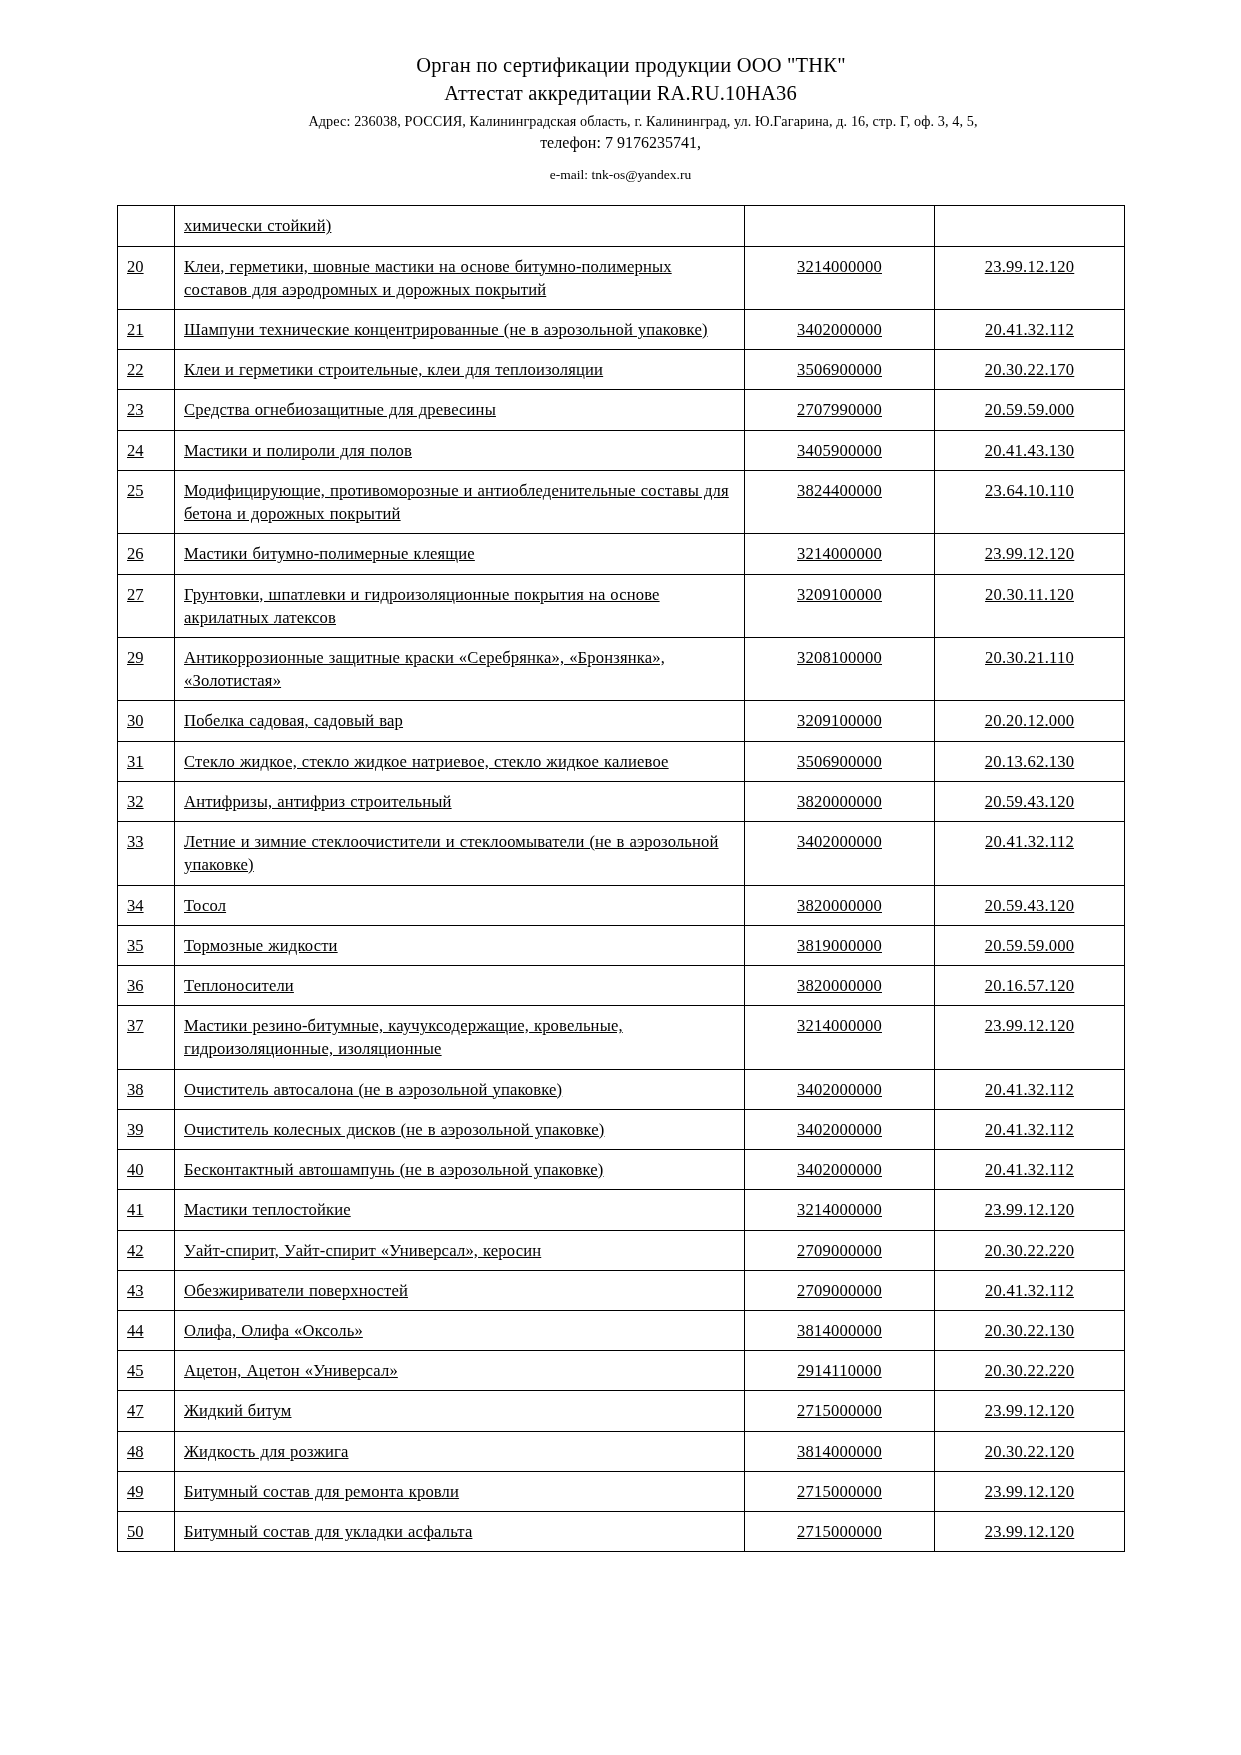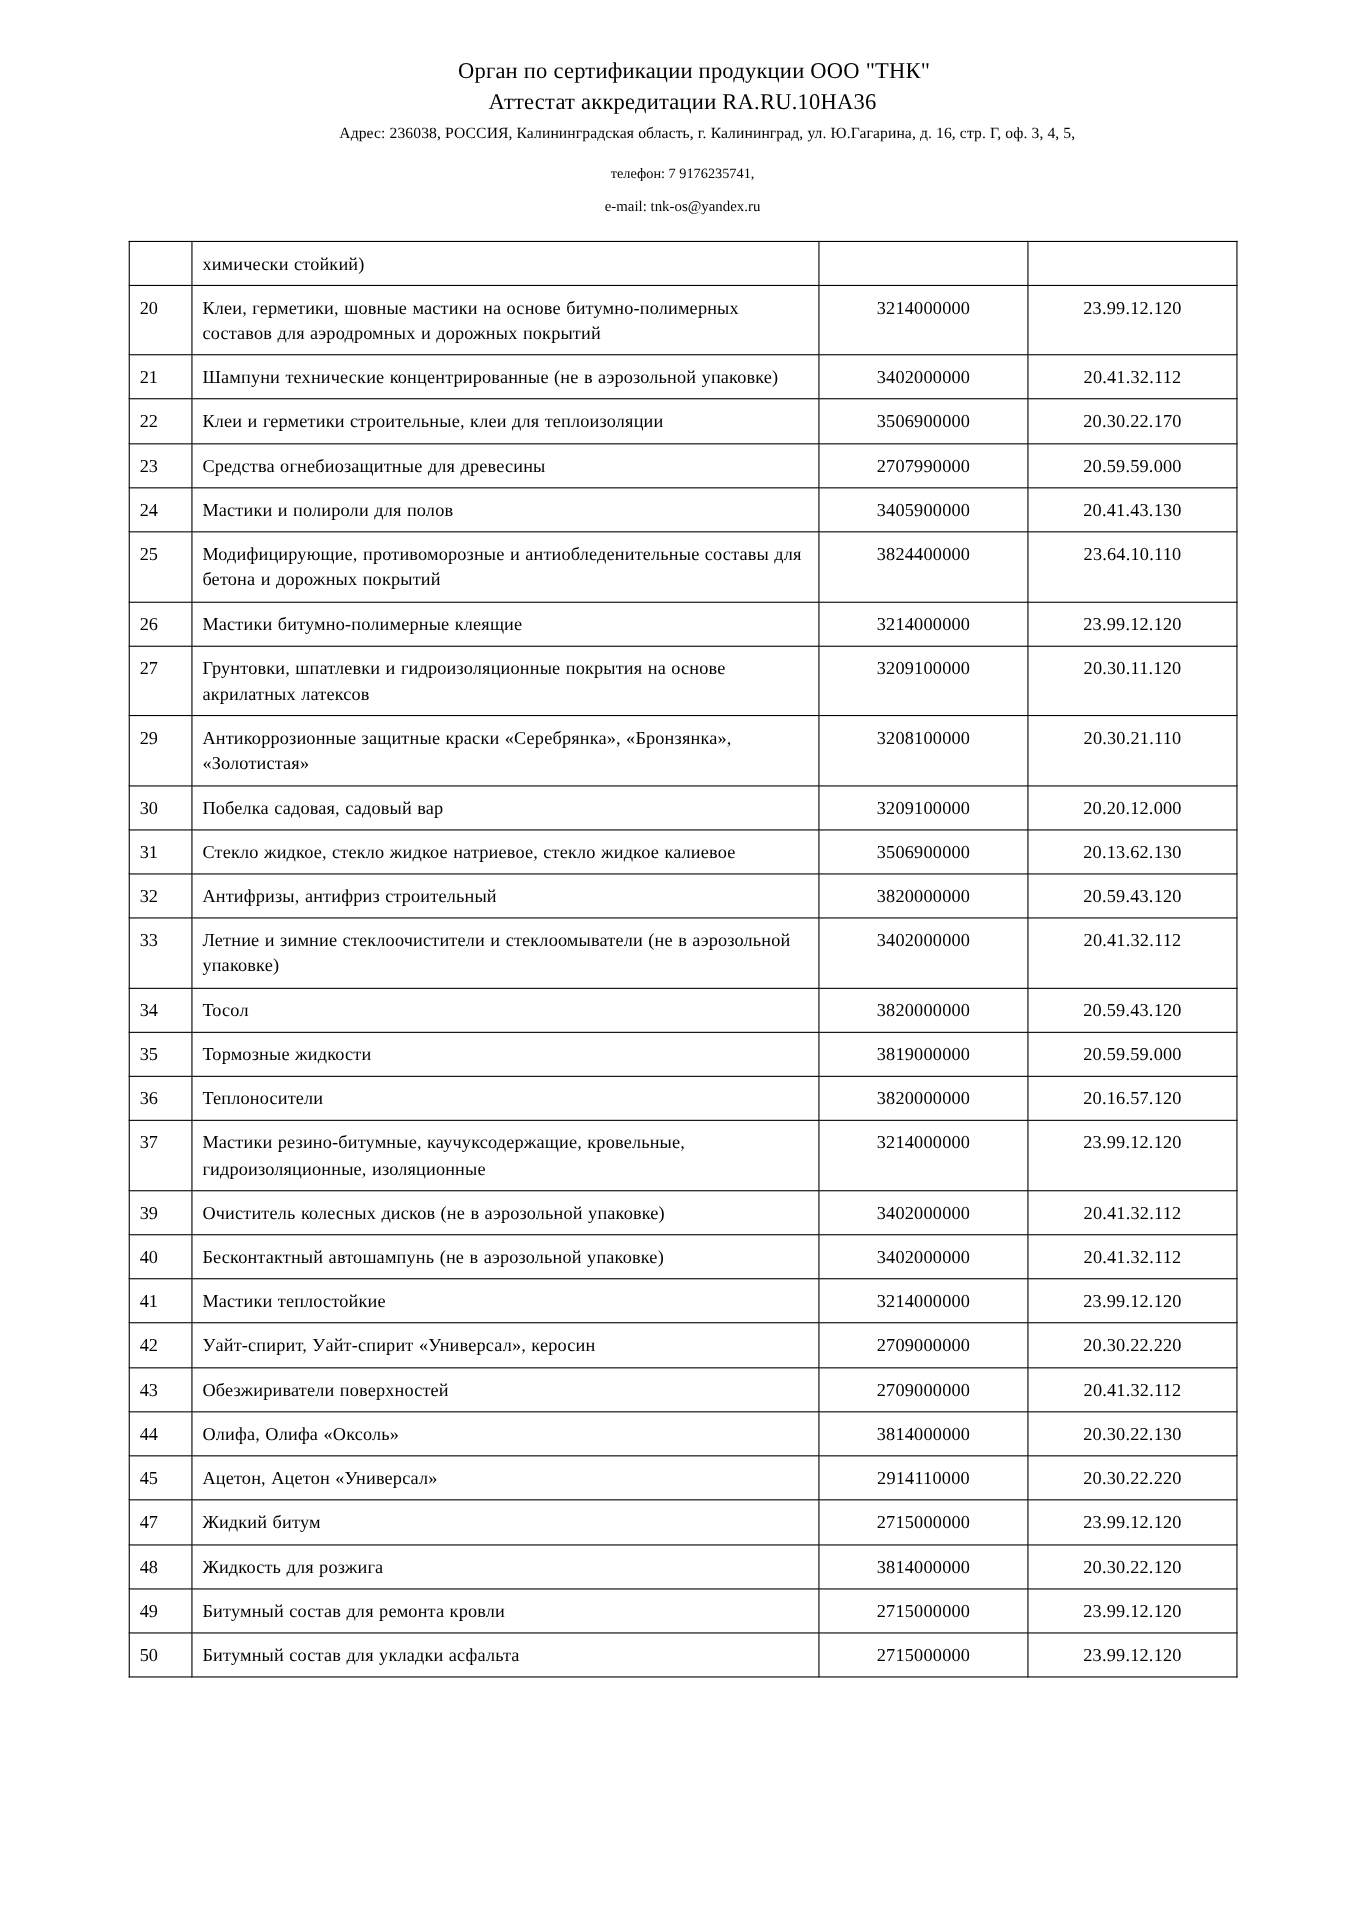--- a/index.html
+++ b/index.html
@@ -35,35 +35,36 @@
     letter-spacing: 0.2px;
     margin-top: 2px;
   }
   .header .addr-line {
     font-size: 14.2px;
     margin-top: 6px;
     letter-spacing: 0.1px;
     padding-left: 45px;
   }
   .header .phone-line {
-    font-size: 13px;
-    margin-top: 19px;
+    font-size: 16px;
+    margin-top: 2px;
   }
   .header .email-line {
     font-size: 13.5px;
     margin-top: 13px;
   }
   .table-wrap {
     margin: 22px auto 0 auto;
     width: 1007px;
   }
   table.products {
     border-collapse: collapse;
     width: 100%;
     table-layout: fixed;
+    text-decoration: underline;
   }
   table.products td {
     border: 1px solid #000000;
     vertical-align: top;
     font-size: 16.6px;
     line-height: 1.40;
     padding: 8px 9px 8px 9px;
   }
   col.c-num { width: 57px; }
   col.c-name { width: 570px; }
@@ -213,20 +214,26 @@
           <td class="code">3820000000</td>
           <td class="code">20.16.57.120</td>
         </tr>
         <tr>
           <td class="num">37</td>
           <td class="name">Мастики резино-битумные, каучуксодержащие, кровельные, гидроизоляционные, изоляционные</td>
           <td class="code">3214000000</td>
           <td class="code">23.99.12.120</td>
         </tr>
         <tr>
+          <td class="num">38</td>
+          <td class="name">Очиститель автосалона (не в аэрозольной упаковке)</td>
+          <td class="code">3402000000</td>
+          <td class="code">20.41.32.112</td>
+        </tr>
+        <tr>
           <td class="num">39</td>
           <td class="name">Очиститель колесных дисков (не в аэрозольной упаковке)</td>
           <td class="code">3402000000</td>
           <td class="code">20.41.32.112</td>
         </tr>
         <tr>
           <td class="num">40</td>
           <td class="name">Бесконтактный автошампунь (не в аэрозольной упаковке)</td>
           <td class="code">3402000000</td>
           <td class="code">20.41.32.112</td>

